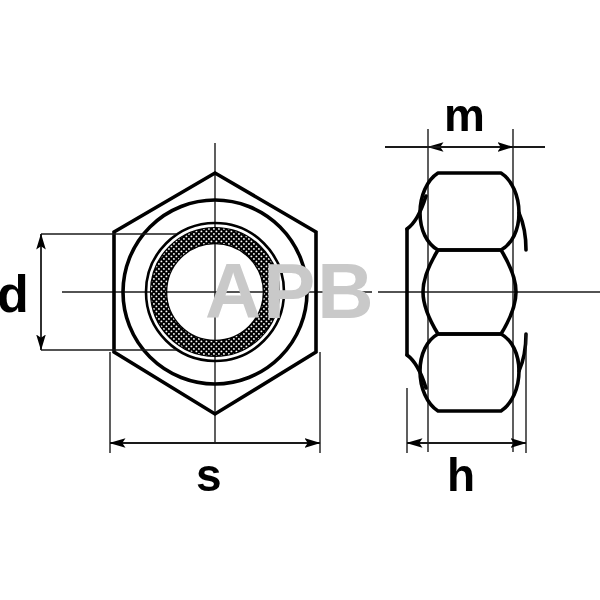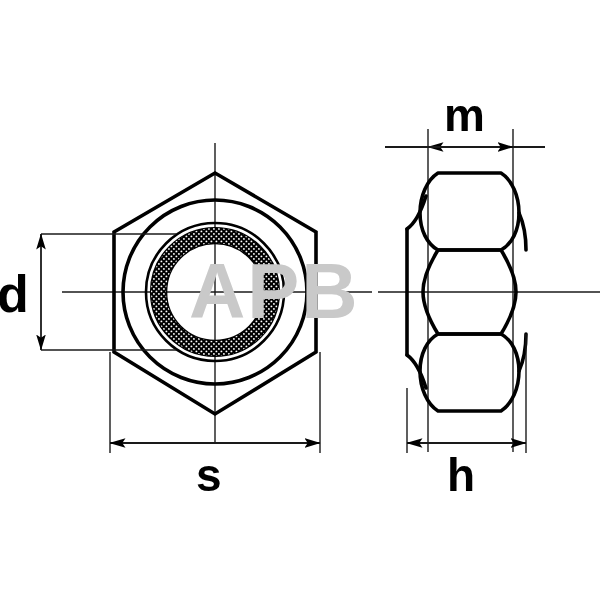--- a/index.html
+++ b/index.html
@@ -40,21 +40,21 @@
   .label-s { left: 196px; top: 452px; font-size: 46px; }
   .label-m { left: 444px; top: 92px;  font-size: 46px; }
   .label-h { left: 447px; top: 452px; font-size: 46px; }
   .wm {
     position: absolute;
     user-select: none;
     font-family: "Liberation Sans", sans-serif;
     color: #c9c9c9;
   }
   .wm-main {
-    left: 189px;
+    left: 205px;
     top: 252px;
     font-size: 78px;
     font-weight: bold;
     letter-spacing: 2px;
     line-height: 1;
   }
   .wm-sub {
     left: 211px;
     top: 312px;
     font-size: 20px;

